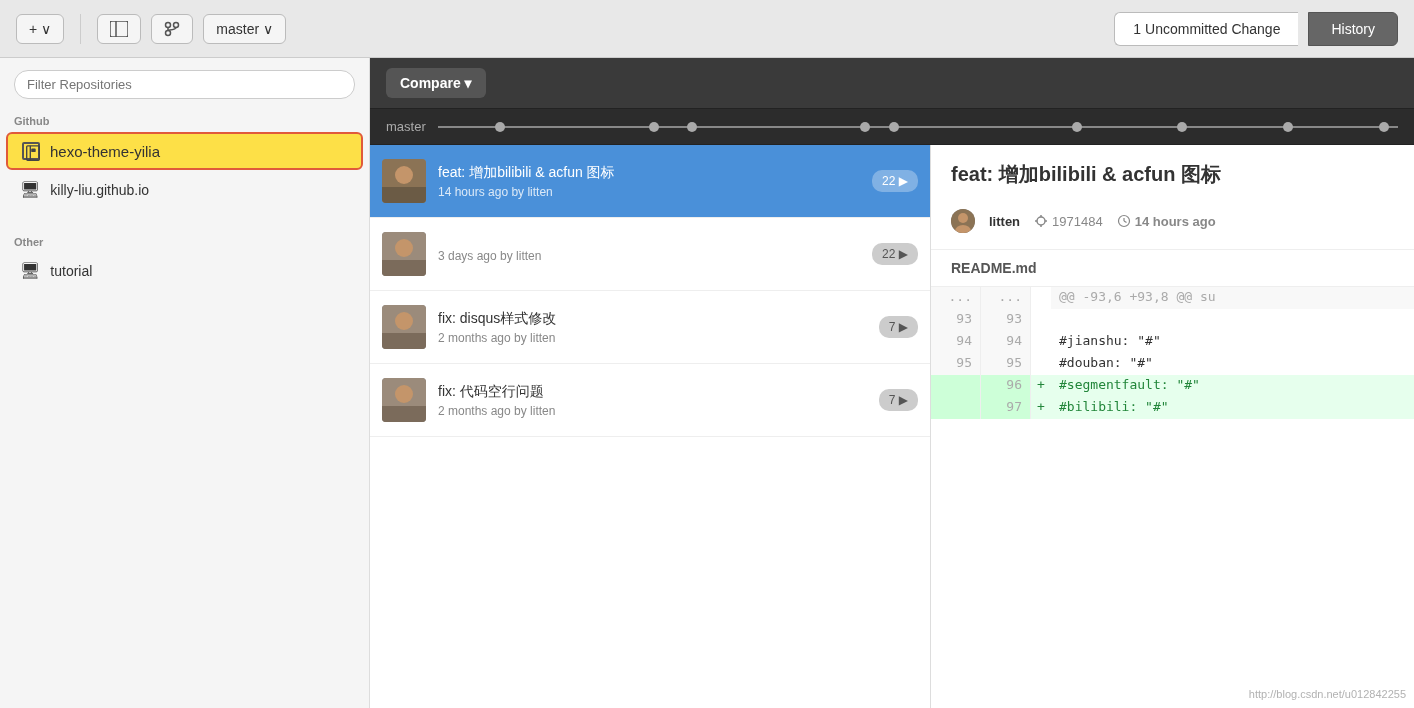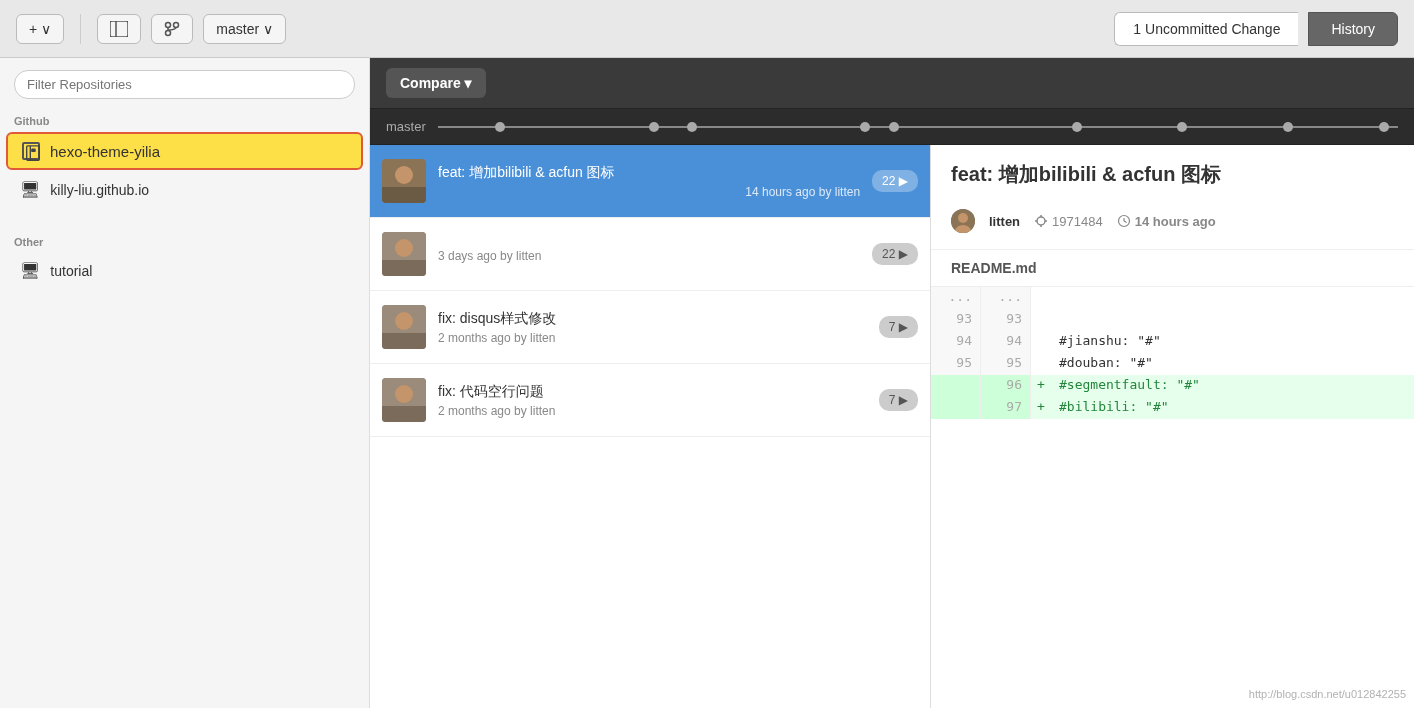--- a/index.html
+++ b/index.html
@@ -227,21 +227,21 @@
       white-space: nowrap;
       overflow: hidden;
       text-overflow: ellipsis;
     }
     .commit-item.selected .commit-title { color: white; }
     .commit-meta {
       font-size: 12px;
       color: #888;
       margin-top: 3px;
     }
-    .commit-item.selected .commit-meta { color: rgba(255,255,255,0.8); text-align: right; }
+    .commit-item.selected .commit-meta { color: rgba(255,255,255,0.8); }
     .commit-badge {
       background: #ccc;
       border-radius: 10px;
       padding: 4px 10px;
       font-size: 12px;
       color: #555;
       display: flex;
       align-items: center;
       gap: 4px;
       flex-shrink: 0;
@@ -533,20 +533,21 @@
         </div>
 
         <div class="detail-file">README.md</div>
 
         <div class="diff-table">
 
           <div class="diff-row omission">
             <div class="diff-line-num">...</div>
             <div class="diff-line-num">...</div>
             <div class="diff-sign"></div>
+            <div class="diff-code">@@ -93,6 +93,8 @@ su</div>
           </div>
           <div class="diff-row context">
             <div class="diff-line-num">93</div>
             <div class="diff-line-num">93</div>
             <div class="diff-sign"></div>
             <div class="diff-code"></div>
           </div>
           <div class="diff-row context">
             <div class="diff-line-num">94</div>
             <div class="diff-line-num">94</div>

